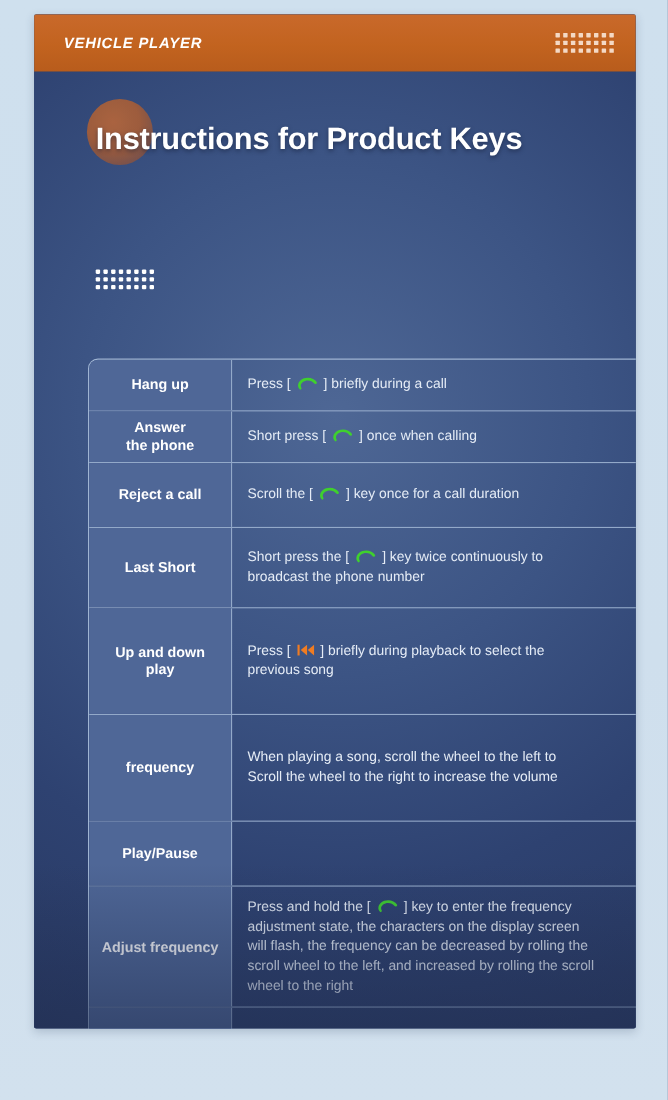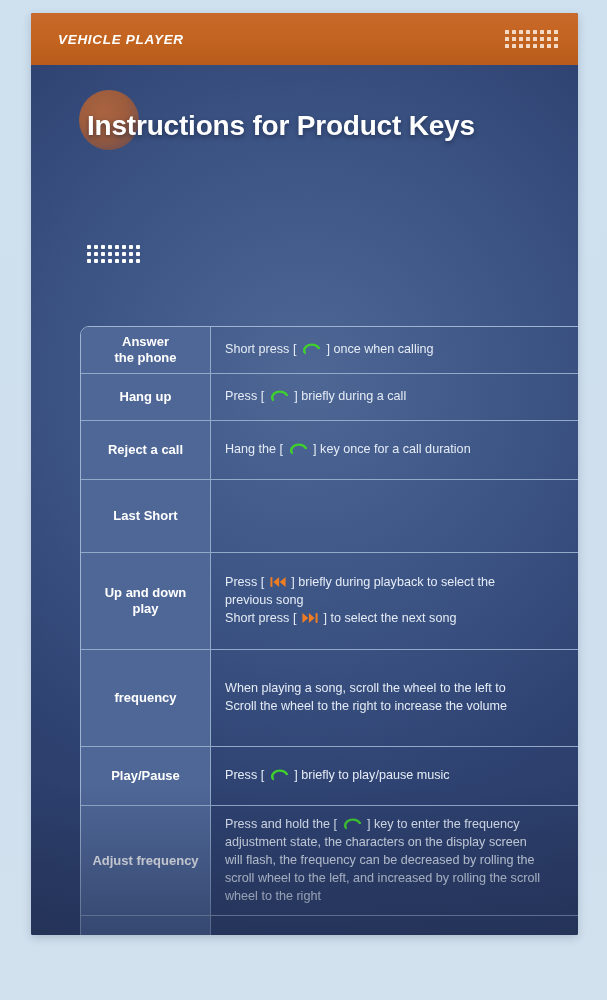--- a/index.html
+++ b/index.html
@@ -250,88 +250,84 @@
           <i></i>
           <i></i>
           <i></i>
           <i></i>
           <i></i>
       </span>
 
       <div class="key-table" id="key-table">
           <div class="row row-h1">
             <div class="cell-label">
+              <div><span>Hang up</span></div>
+            </div>
+            <div class="cell-desc">
+              <span class="desc-line"><span>Press [ </span><span class="ico ico-phone"><svg viewBox="0 0 22 17" width="19" height="15">
+                    <path d="M2.6 14.4c-.9-1-1.5-2.2-1.5-3.4 0-4.6 4.6-8.3 10.3-8.3 4.0 0 7.6 1.8 9.3 4.5.5.8.2 1.7-.7 2-.8.3-1.7-.1-2.1-.8-1.2-1.8-3.7-3.0-6.5-3.0-4.1 0-7.4 2.6-7.4 5.6 0 .7.2 1.3.5 1.9.5.8.2 1.8-.6 2.2-.5.2-1.0.0-1.3-.7z" fill="#3fd02e"></path>
+                  </svg></span><span> ] briefly during a call</span></span>
+            </div>
+          </div>
+          <div class="row row-h1">
+            <div class="cell-label">
               <div><span>Answer</span><br><span>the phone</span></div>
             </div>
             <div class="cell-desc">
               <span class="desc-line"><span>Short press [ </span><span class="ico ico-phone"><svg viewBox="0 0 22 17" width="19" height="15">
                     <path d="M2.6 14.4c-.9-1-1.5-2.2-1.5-3.4 0-4.6 4.6-8.3 10.3-8.3 4.0 0 7.6 1.8 9.3 4.5.5.8.2 1.7-.7 2-.8.3-1.7-.1-2.1-.8-1.2-1.8-3.7-3.0-6.5-3.0-4.1 0-7.4 2.6-7.4 5.6 0 .7.2 1.3.5 1.9.5.8.2 1.8-.6 2.2-.5.2-1.0.0-1.3-.7z" fill="#3fd02e"></path>
                   </svg></span><span> ] once when calling</span></span>
             </div>
           </div>
-          <div class="row row-h1">
-            <div class="cell-label">
-              <div><span>Hang up</span></div>
-            </div>
-            <div class="cell-desc">
-              <span class="desc-line"><span>Press [ </span><span class="ico ico-phone"><svg viewBox="0 0 22 17" width="19" height="15">
-                    <path d="M2.6 14.4c-.9-1-1.5-2.2-1.5-3.4 0-4.6 4.6-8.3 10.3-8.3 4.0 0 7.6 1.8 9.3 4.5.5.8.2 1.7-.7 2-.8.3-1.7-.1-2.1-.8-1.2-1.8-3.7-3.0-6.5-3.0-4.1 0-7.4 2.6-7.4 5.6 0 .7.2 1.3.5 1.9.5.8.2 1.8-.6 2.2-.5.2-1.0.0-1.3-.7z" fill="#3fd02e"></path>
-                  </svg></span><span> ] briefly during a call</span></span>
-            </div>
-          </div>
           <div class="row row-h2">
             <div class="cell-label">
               <div><span>Reject a call</span></div>
             </div>
             <div class="cell-desc">
-              <span class="desc-line"><span>Hang the [ </span><span class="ico ico-phone"><svg viewBox="0 0 22 17" width="19" height="15">
+              <span class="desc-line"><span>Scroll the [ </span><span class="ico ico-phone"><svg viewBox="0 0 22 17" width="19" height="15">
                     <path d="M2.6 14.4c-.9-1-1.5-2.2-1.5-3.4 0-4.6 4.6-8.3 10.3-8.3 4.0 0 7.6 1.8 9.3 4.5.5.8.2 1.7-.7 2-.8.3-1.7-.1-2.1-.8-1.2-1.8-3.7-3.0-6.5-3.0-4.1 0-7.4 2.6-7.4 5.6 0 .7.2 1.3.5 1.9.5.8.2 1.8-.6 2.2-.5.2-1.0.0-1.3-.7z" fill="#3fd02e"></path>
                   </svg></span><span> ] key once for a call duration</span></span>
             </div>
           </div>
           <div class="row row-h3">
             <div class="cell-label">
               <div><span>Last Short</span></div>
+            </div>
+            <div class="cell-desc">
+              <span class="desc-line"><span>Short press the [ </span><span class="ico ico-phone"><svg viewBox="0 0 22 17" width="19" height="15">
+                    <path d="M2.6 14.4c-.9-1-1.5-2.2-1.5-3.4 0-4.6 4.6-8.3 10.3-8.3 4.0 0 7.6 1.8 9.3 4.5.5.8.2 1.7-.7 2-.8.3-1.7-.1-2.1-.8-1.2-1.8-3.7-3.0-6.5-3.0-4.1 0-7.4 2.6-7.4 5.6 0 .7.2 1.3.5 1.9.5.8.2 1.8-.6 2.2-.5.2-1.0.0-1.3-.7z" fill="#3fd02e"></path>
+                  </svg></span><span> ] key twice continuously to</span></span>
+              <span class="desc-line"><span>broadcast the phone number</span></span>
             </div>
           </div>
           <div class="row row-h5">
             <div class="cell-label">
               <div><span>Up and down</span><br><span>play</span></div>
             </div>
             <div class="cell-desc">
               <span class="desc-line"><span>Press [ </span><span class="ico ico-track"><svg viewBox="0 0 18 12" width="16" height="12">
                     <rect x="0.5" y="0.5" width="2.2" height="11" fill="#f07c22"></rect>
                     <path d="M10.3 0.5 L10.3 11.5 L3.8 6 Z" fill="#f07c22"></path>
                     <path d="M17.5 0.5 L17.5 11.5 L11.0 6 Z" fill="#f07c22"></path>
                   </svg></span><span> ] briefly during playback to select the</span></span>
               <span class="desc-line"><span>previous song</span></span>
-              <span class="desc-line"><span>Short press [ </span><span class="ico ico-track"><svg viewBox="0 0 18 12" width="16" height="12">
-                    <path d="M0.5 0.5 L0.5 11.5 L7.0 6 Z" fill="#f07c22"></path>
-                    <path d="M7.7 0.5 L7.7 11.5 L14.2 6 Z" fill="#f07c22"></path>
-                    <rect x="15.3" y="0.5" width="2.2" height="11" fill="#f07c22"></rect>
-                  </svg></span><span> ] to select the next song</span></span>
             </div>
           </div>
           <div class="row row-h5">
             <div class="cell-label">
               <div><span>frequency</span></div>
             </div>
             <div class="cell-desc">
               <span class="desc-line"><span>When playing a song, scroll the wheel to the left to</span></span>
               <span class="desc-line"><span>Scroll the wheel to the right to increase the volume</span></span>
             </div>
           </div>
           <div class="row row-h2">
             <div class="cell-label">
               <div><span>Play/Pause</span></div>
-            </div>
-            <div class="cell-desc">
-              <span class="desc-line"><span>Press [ </span><span class="ico ico-phone"><svg viewBox="0 0 22 17" width="19" height="15">
-                    <path d="M2.6 14.4c-.9-1-1.5-2.2-1.5-3.4 0-4.6 4.6-8.3 10.3-8.3 4.0 0 7.6 1.8 9.3 4.5.5.8.2 1.7-.7 2-.8.3-1.7-.1-2.1-.8-1.2-1.8-3.7-3.0-6.5-3.0-4.1 0-7.4 2.6-7.4 5.6 0 .7.2 1.3.5 1.9.5.8.2 1.8-.6 2.2-.5.2-1.0.0-1.3-.7z" fill="#3fd02e"></path>
-                  </svg></span><span> ] briefly to play/pause music</span></span>
             </div>
           </div>
           <div class="row row-h5">
             <div class="cell-label">
               <div><span>Adjust frequency</span></div>
             </div>
             <div class="cell-desc">
               <span class="desc-line"><span>Press and hold the [ </span><span class="ico ico-phone"><svg viewBox="0 0 22 17" width="19" height="15">
                     <path d="M2.6 14.4c-.9-1-1.5-2.2-1.5-3.4 0-4.6 4.6-8.3 10.3-8.3 4.0 0 7.6 1.8 9.3 4.5.5.8.2 1.7-.7 2-.8.3-1.7-.1-2.1-.8-1.2-1.8-3.7-3.0-6.5-3.0-4.1 0-7.4 2.6-7.4 5.6 0 .7.2 1.3.5 1.9.5.8.2 1.8-.6 2.2-.5.2-1.0.0-1.3-.7z" fill="#3fd02e"></path>
                   </svg></span><span> ] key to enter the frequency</span></span>

